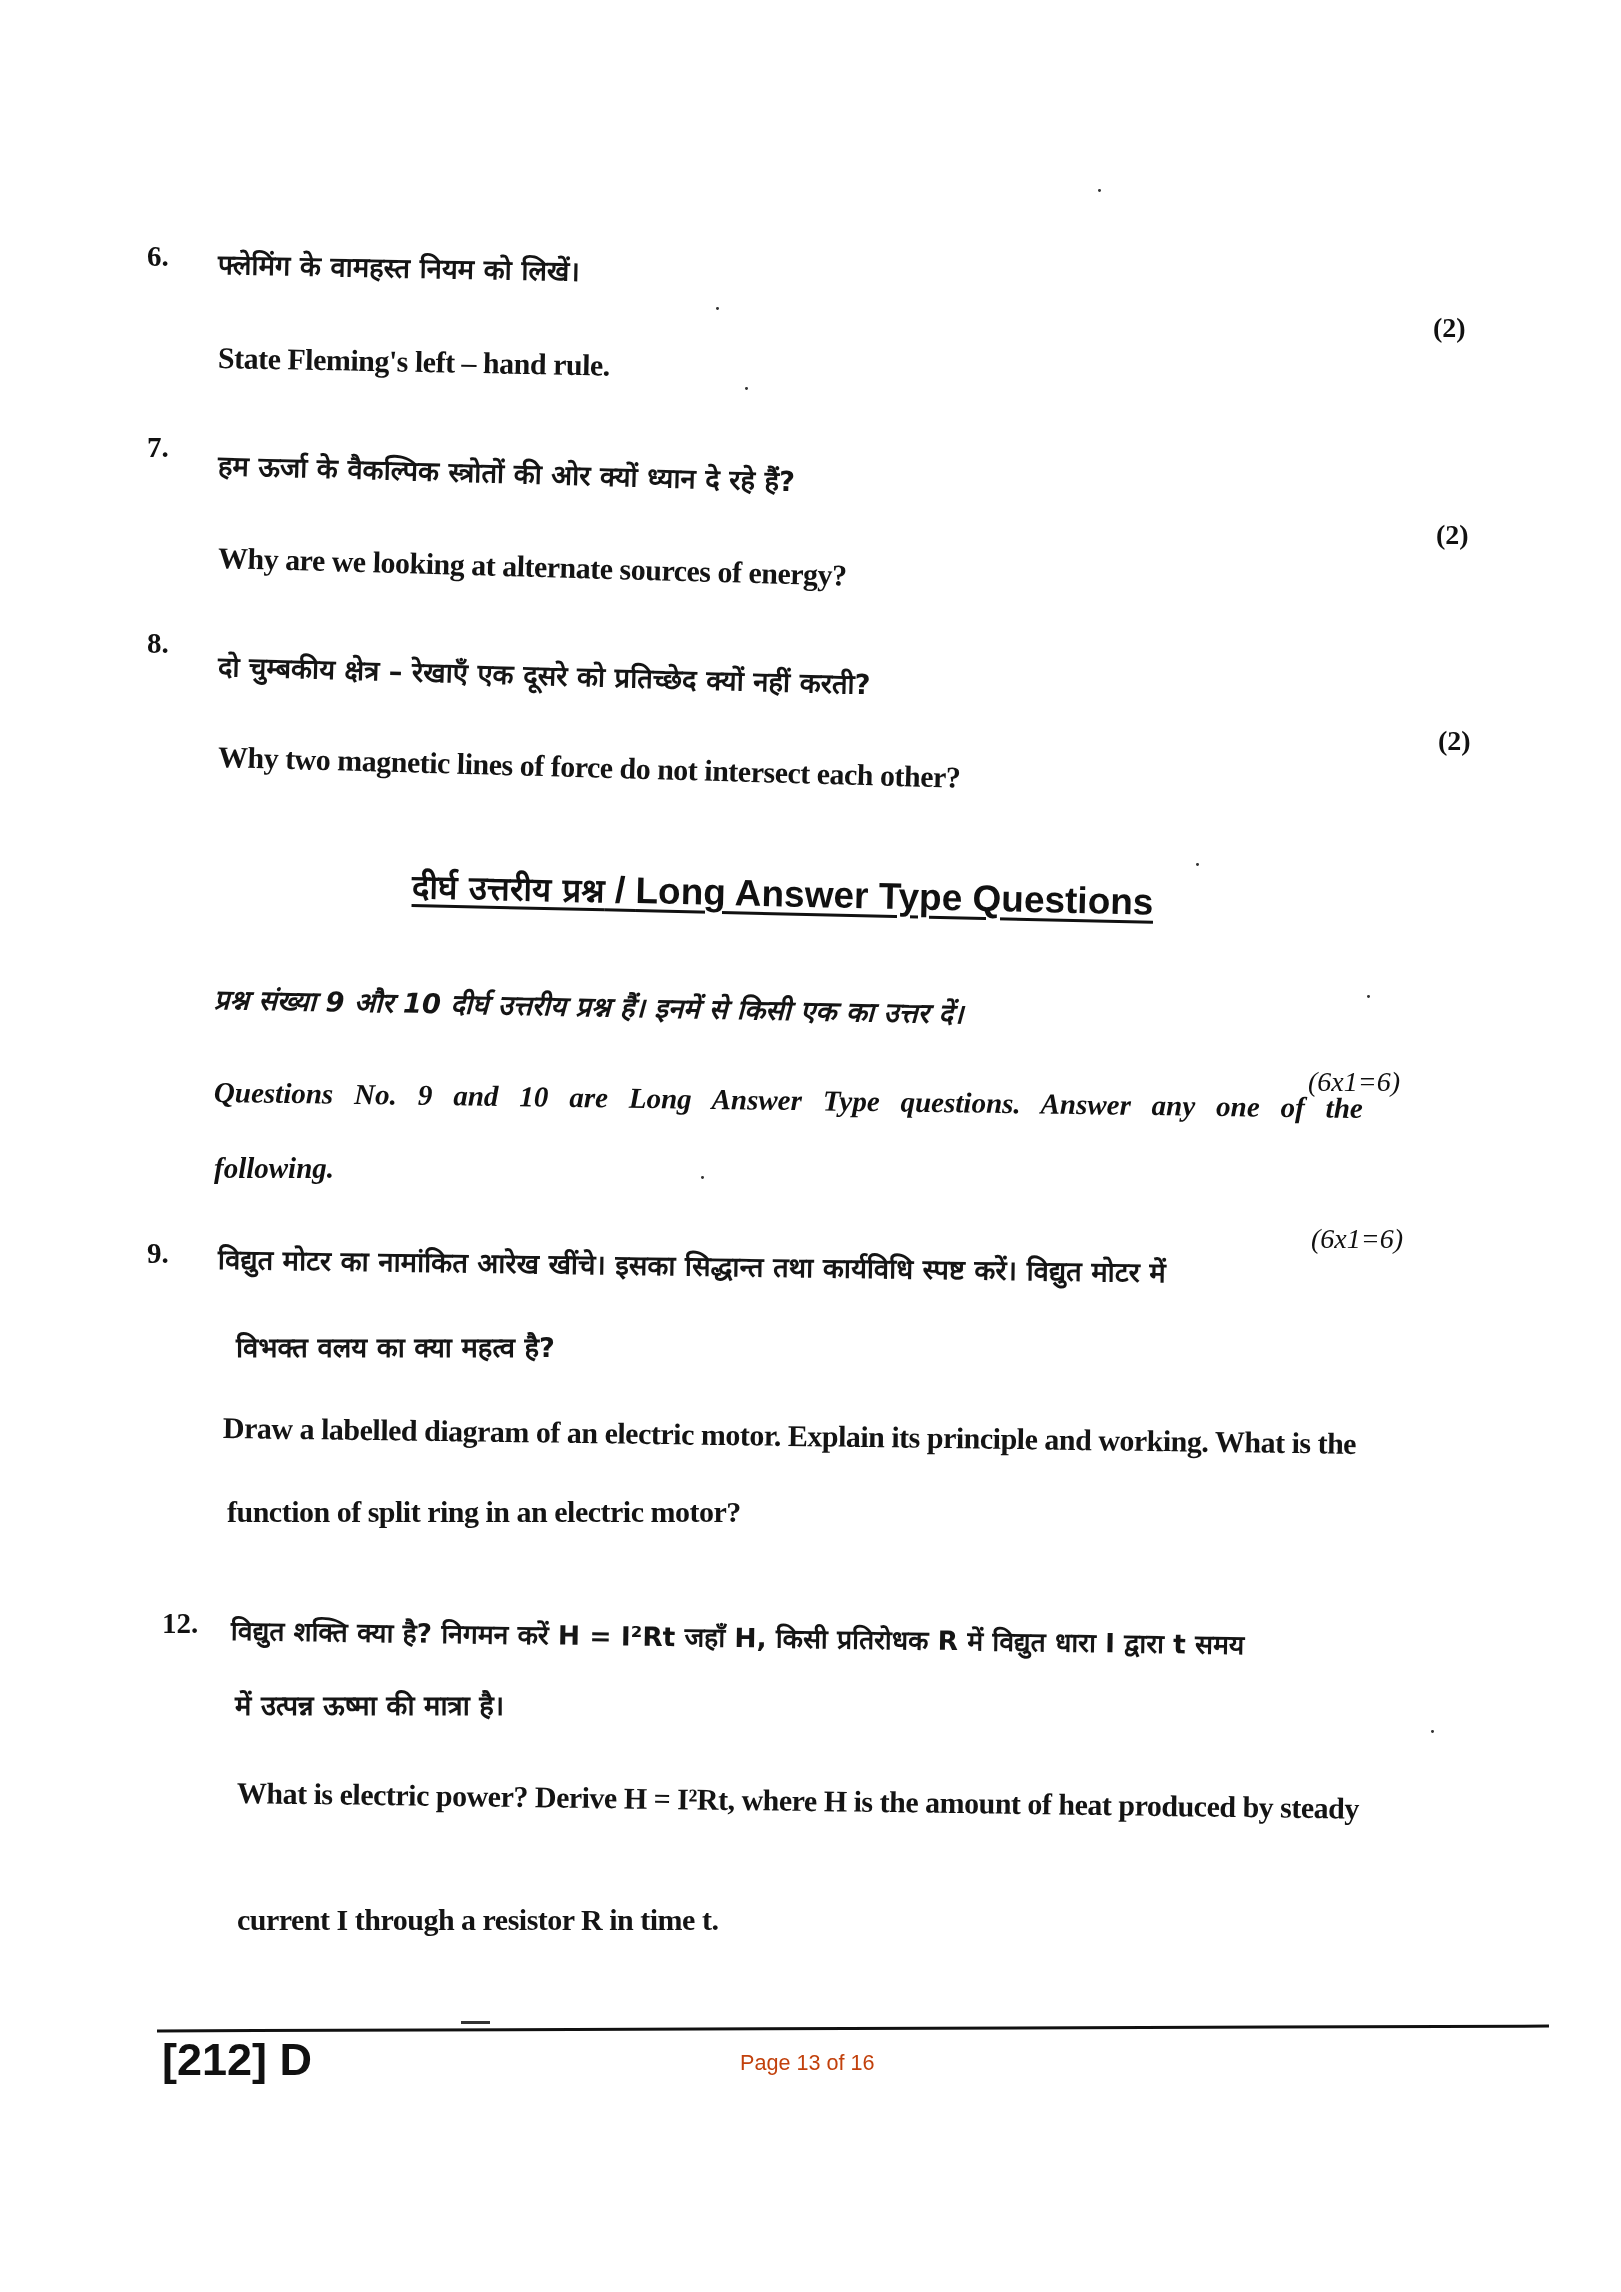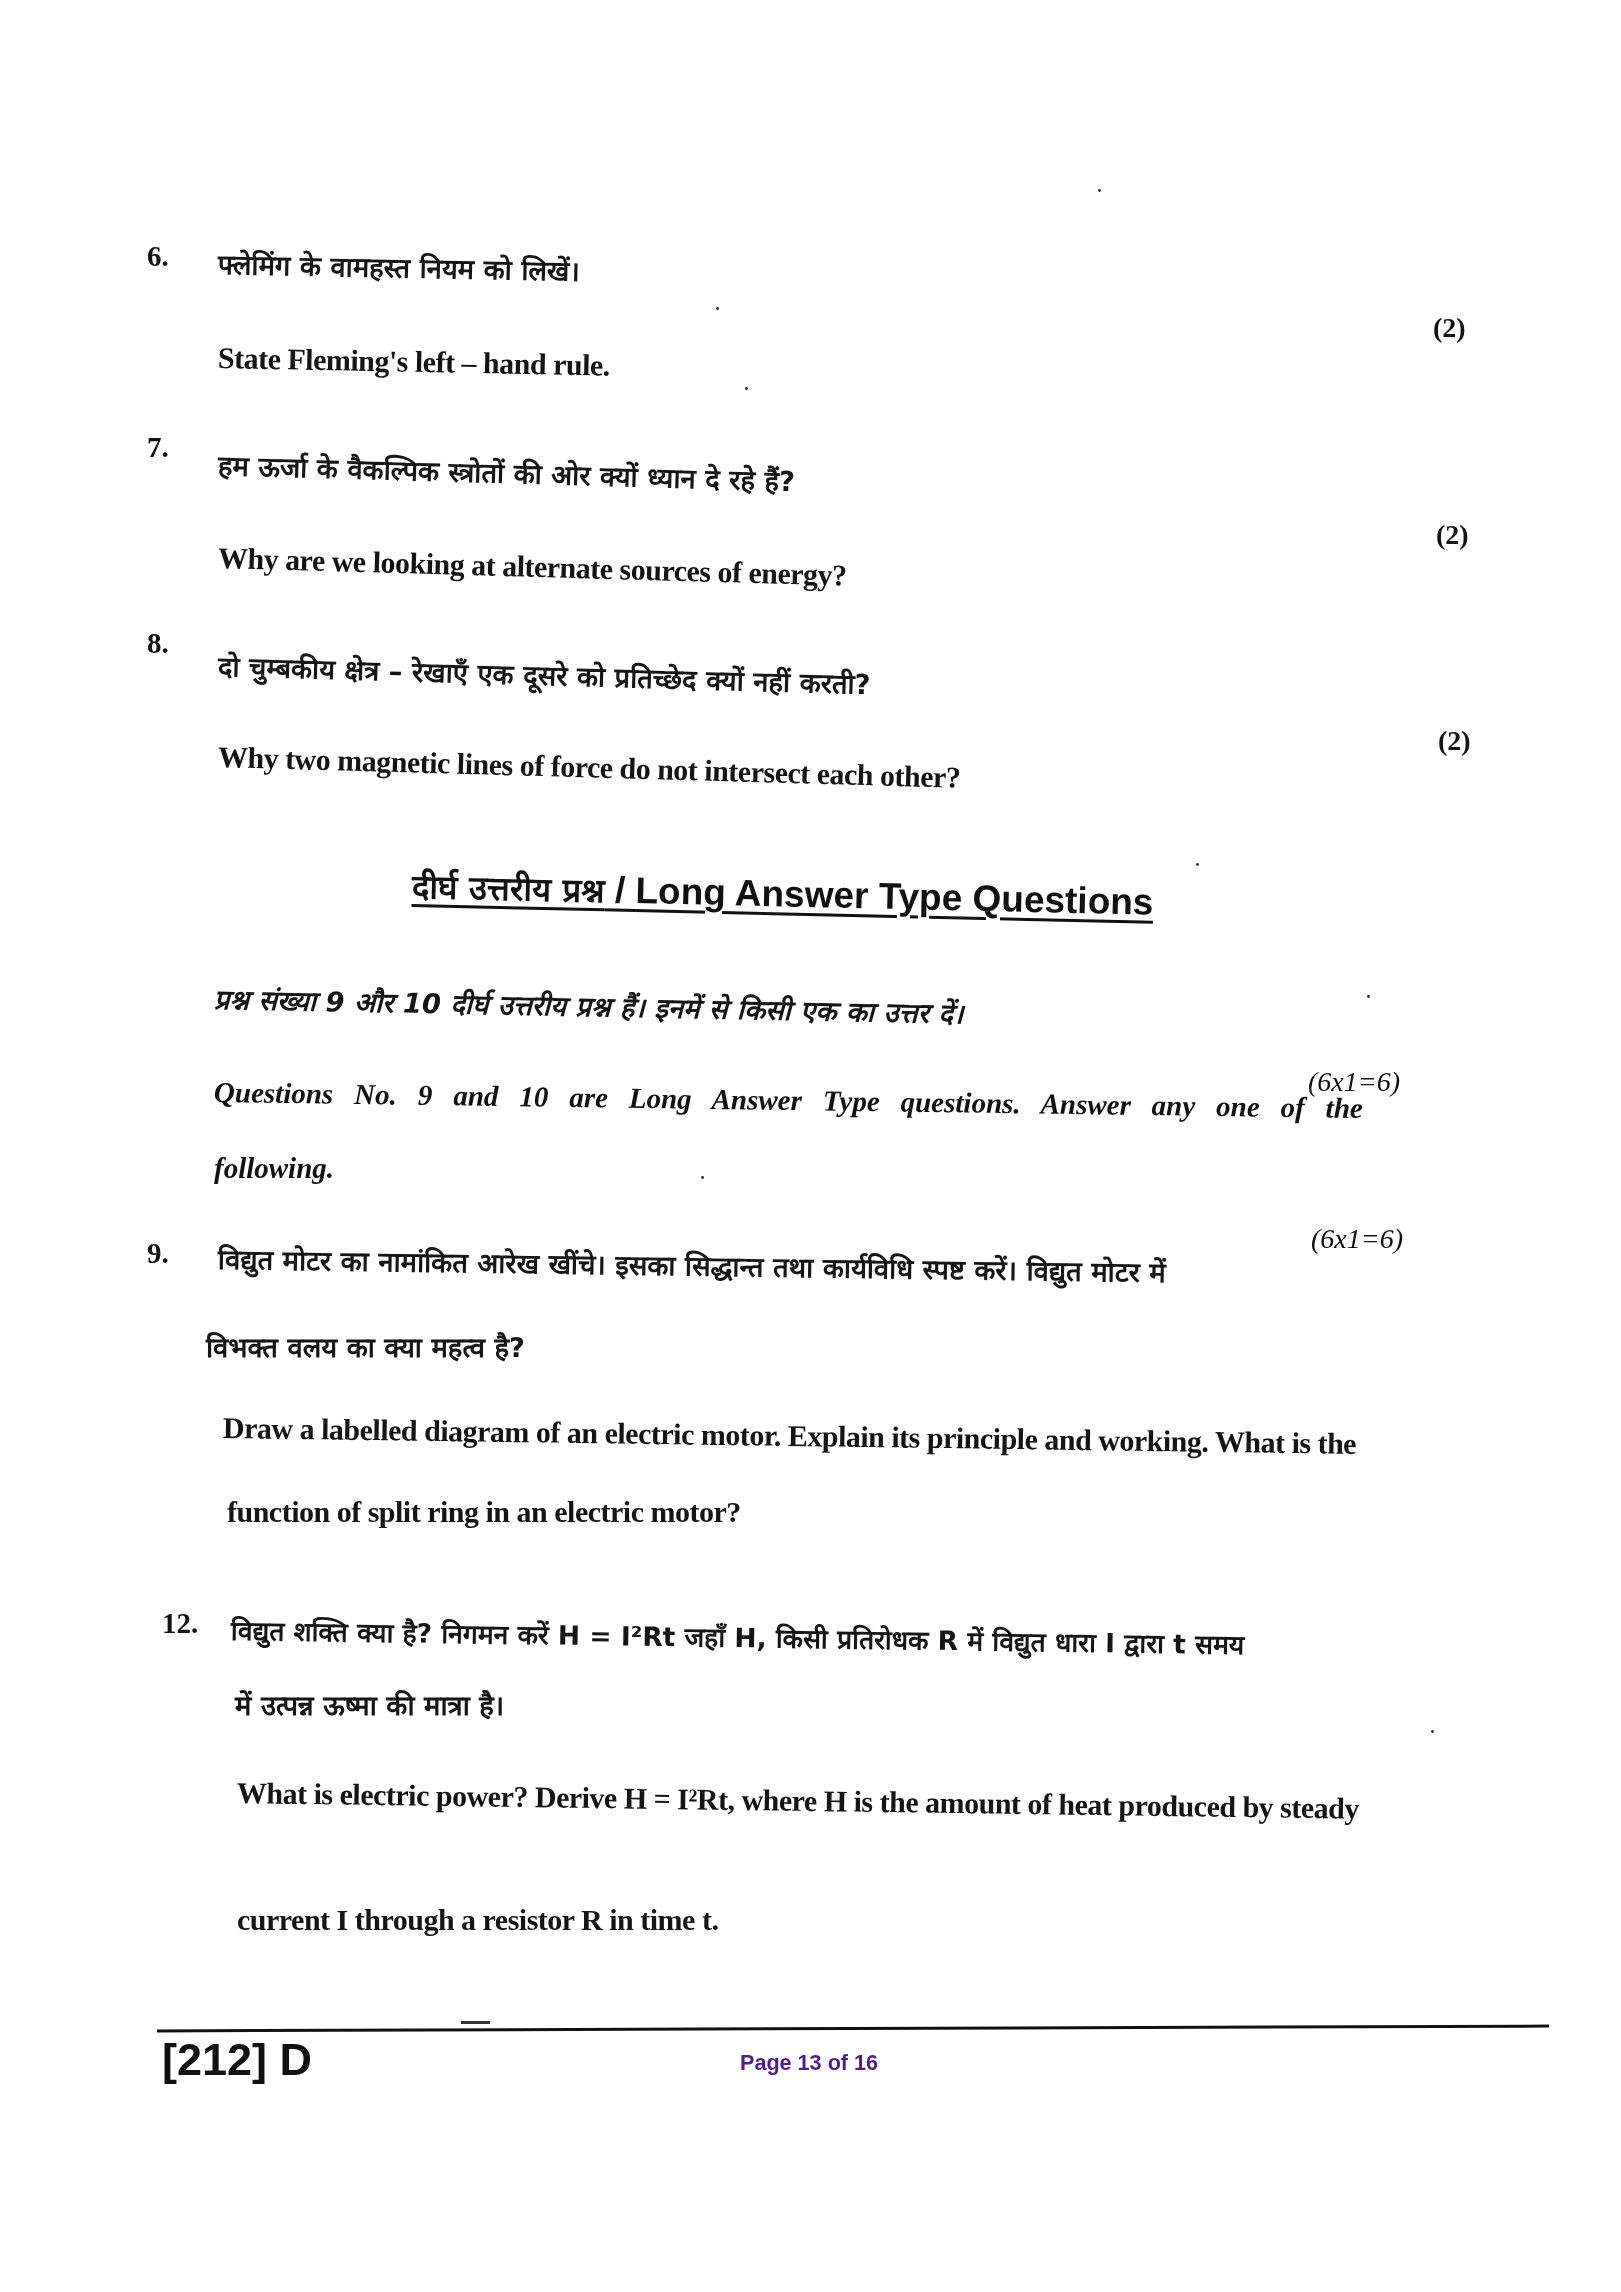--- a/index.html
+++ b/index.html
@@ -15,21 +15,21 @@
   .tilt3 { transform:rotate(0.8deg); transform-origin:left center; }
   .heading { font-family:"Liberation Sans", sans-serif; font-weight:bold; font-size:37px;
              text-decoration:underline; text-decoration-thickness:2.9px; text-underline-offset:5.9px;
              transform:rotate(1.3deg); transform-origin:left center; }
   .heading .hi-part { font-family:"DejaVu Sans", sans-serif; font-size:33px; }
   .ital { font-style:italic; font-weight:normal; }
   .instr-en { font-family:"Liberation Serif", serif; font-style:italic; font-weight:bold; font-size:29px; word-spacing:13.7px; }
   .footer-line { position:absolute; left:157px; top:2027px; width:1392px; height:2.9px; background:#111;
                  transform:rotate(-0.2deg); }
   .footer-code { font-family:"Liberation Sans", sans-serif; font-weight:bold; font-size:45px; }
-  .footer-page { font-family:"Liberation Sans", sans-serif; font-weight:bold; font-size:21.6px; color:#4c1d95; }
+  .footer-page { font-family:"Liberation Sans", sans-serif; font-weight:normal; font-size:21.6px; color:#c2410c; }
   .speck { position:absolute; width:2.9px; height:2.9px; background:#333; border-radius:50%; }
 </style>
 </head>
 <body>
 
 <div class="abs qnum" style="left:147px; top:240px;">6.</div>
 <div class="abs hi tilt1" style="left:218px; top:245px;">फ्लेमिंग के वामहस्त नियम को लिखें।</div>
 <div class="abs marks" style="left:1433px; top:312px;">(2)</div>
 <div class="abs en tilt1" style="left:218px; top:341px;">State Fleming's left – hand rule.</div>
 
@@ -48,21 +48,21 @@
 </div>
 
 <div class="abs hi tilt1" style="left:214px; top:980px; font-style:italic;">प्रश्न संख्या 9 और 10 दीर्घ उत्तरीय प्रश्न हैं। इनमें से किसी एक का उत्तर दें।</div>
 <div class="abs marks ital" style="left:1308px; top:1066px;">(6x1=6)</div>
 <div class="abs instr-en tilt3" style="left:214px; top:1076px;">Questions No. 9 and 10 are Long Answer Type questions. Answer any one of the</div>
 <div class="abs instr-en" style="left:214px; top:1152px;">following.</div>
 <div class="abs marks ital" style="left:1311px; top:1223px;">(6x1=6)</div>
 
 <div class="abs qnum" style="left:147px; top:1237px;">9.</div>
 <div class="abs hi tilt3" style="left:218px; top:1240px;">विद्युत मोटर का नामांकित आरेख खींचे। इसका सिद्धान्त तथा कार्यविधि स्पष्ट करें। विद्युत मोटर में</div>
-<div class="abs hi" style="left:206px; top:1328px;">विभक्त वलय का क्या महत्व है?</div>
+<div class="abs hi" style="left:236px; top:1328px;">विभक्त वलय का क्या महत्व है?</div>
 <div class="abs en tilt3" style="left:223px; top:1411px;">Draw a labelled diagram of an electric motor. Explain its principle and working. What is the</div>
 <div class="abs en" style="left:227px; top:1495px;">function of split ring in an electric motor?</div>
 
 <div class="abs qnum" style="left:162px; top:1607px;">12.</div>
 <div class="abs hi tilt3" style="left:231px; top:1612px; font-size:26.5px;">विद्युत शक्ति क्या है? निगमन करें H = I²Rt जहाँ H, किसी प्रतिरोधक R में विद्युत धारा I द्वारा t समय</div>
 <div class="abs hi" style="left:235px; top:1686px;">में उत्पन्न ऊष्मा की मात्रा है।</div>
 <div class="abs en tilt3" style="left:237px; top:1776px;">What is electric power? Derive H = I²Rt, where H is the amount of heat produced by steady</div>
 <div class="abs en" style="left:237px; top:1855px;margin-top:48px;">current I through a resistor R in time t.</div>
 
 <div class="footer-line"></div>

